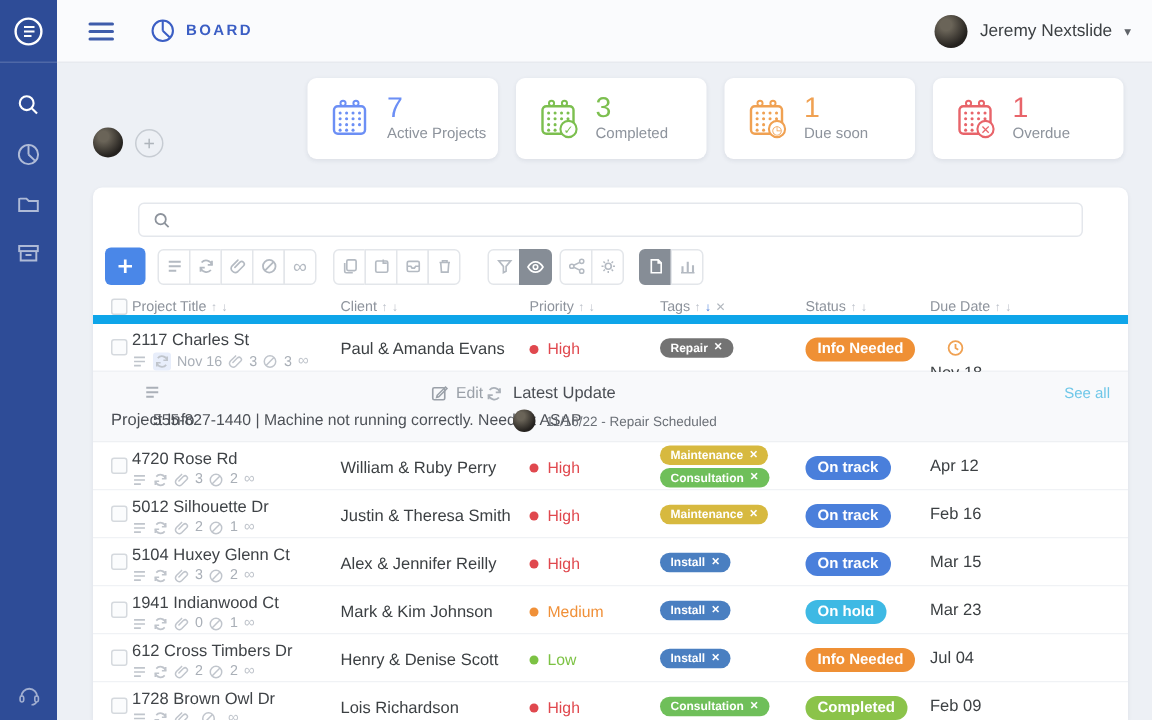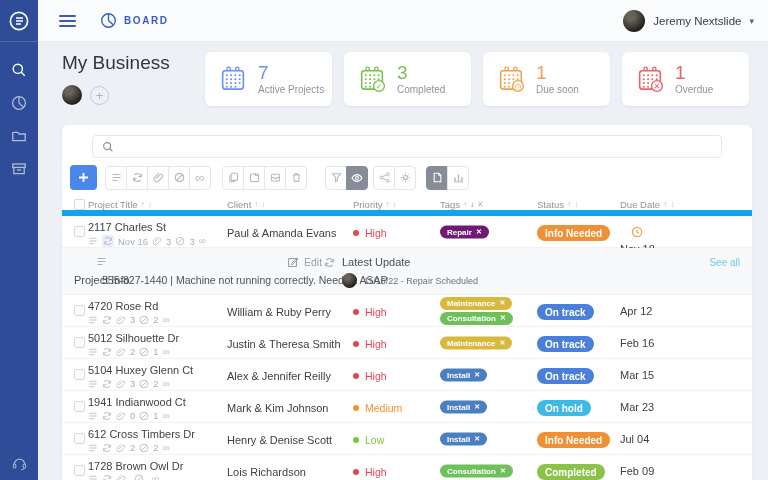--- a/index.html
+++ b/index.html
@@ -157,21 +157,20 @@
       <span class="board-label">BOARD</span>
     </div>
     <div class="user">
       <span class="avatar"></span>
       <span class="user-name">Jeremy Nextslide</span>
       <span class="caret">▾</span>
     </div>
   </header>
 
   <main class="content">
-    <h1 class="page-title">My Business</h1>
     <div class="owner-row">
       <span class="avatar"></span>
       <button class="add-member">+</button>
     </div>
 
     <div class="stats" id="stats">
   <div class="stat-card">
     <svg width="28" height="28" viewBox="0 0 26 26" style="color: rgb(108, 143, 245);">
       <circle cx="9" cy="3.6" r="1.6" fill="none" stroke="currentColor" stroke-width="1.2"></circle>
       <circle cx="17" cy="3.6" r="1.6" fill="none" stroke="currentColor" stroke-width="1.2"></circle>
@@ -469,21 +468,21 @@
         <span class="meta-blk">3</span>
         <span class="inf">∞</span>
       </div>
     </div>
     <div class="c-client">Paul &amp; Amanda Evans</div>
     <div class="c-priority">
       <span class="pdot" style="background: rgb(224, 72, 78);"></span>
       <span class="plabel" style="color: rgb(224, 72, 78);">High</span>
     </div>
     <div class="c-tags">
-              <span class="tag" style="background: #701a75;">
+              <span class="tag" style="background: #737373;">
                 <span>Repair</span>
                 <span class="tx">✕</span>
               </span>
             </div>
     <div class="c-status"><span class="pill" style="background: rgb(239, 144, 53);">Info Needed</span></div>
     <div class="c-due">
       <svg class="due-clock" width="12" height="12" viewBox="0 0 12 12">
                 <circle cx="6" cy="6" r="4.6" fill="none" stroke="#f0a152" stroke-width="1.2"></circle>
                 <path d="M6 3.4V6l1.8 1.2" fill="none" stroke="#f0a152" stroke-width="1.2"></path>
               </svg>

